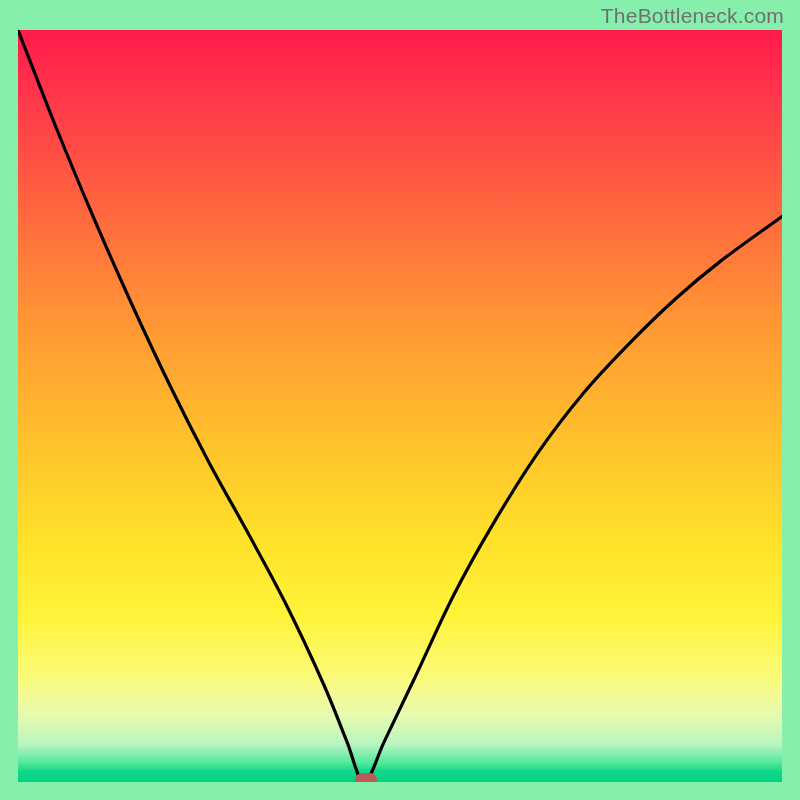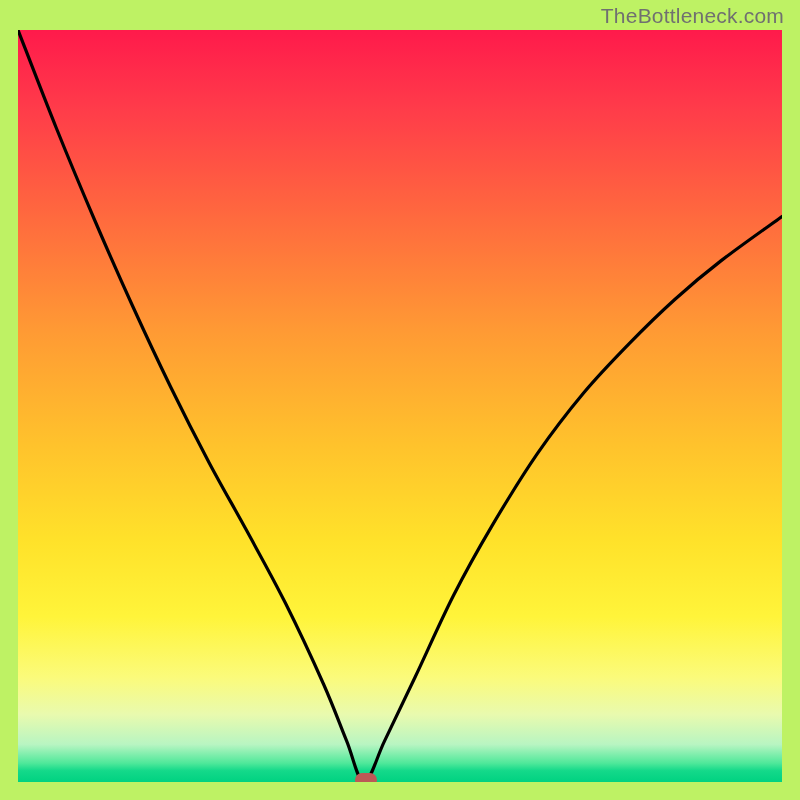--- a/index.html
+++ b/index.html
@@ -8,21 +8,21 @@
     width: 800px;
     height: 800px;
     background: #000;
     font-family: Arial, Helvetica, sans-serif;
     overflow: hidden;
   }
   .frame {
     position: relative;
     width: 800px;
     height: 800px;
-    background: #bef264;
+    background: #86efac;
   }
   .watermark {
     position: absolute;
     top: 4px;
     right: 16px;
     color: #707070;
     font-size: 21px;
     letter-spacing: 0.2px;
     font-weight: 400;
     z-index: 20;

